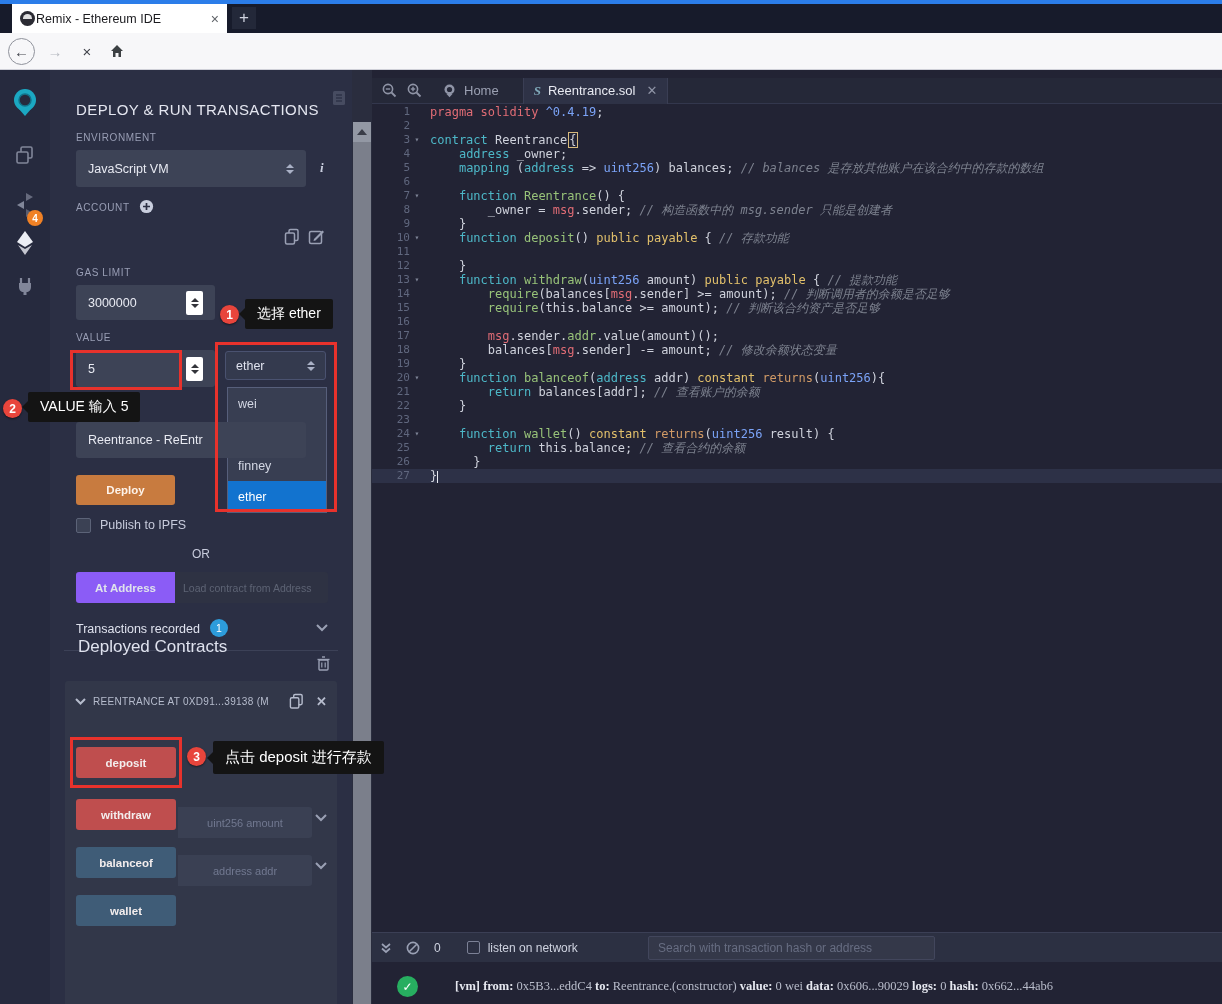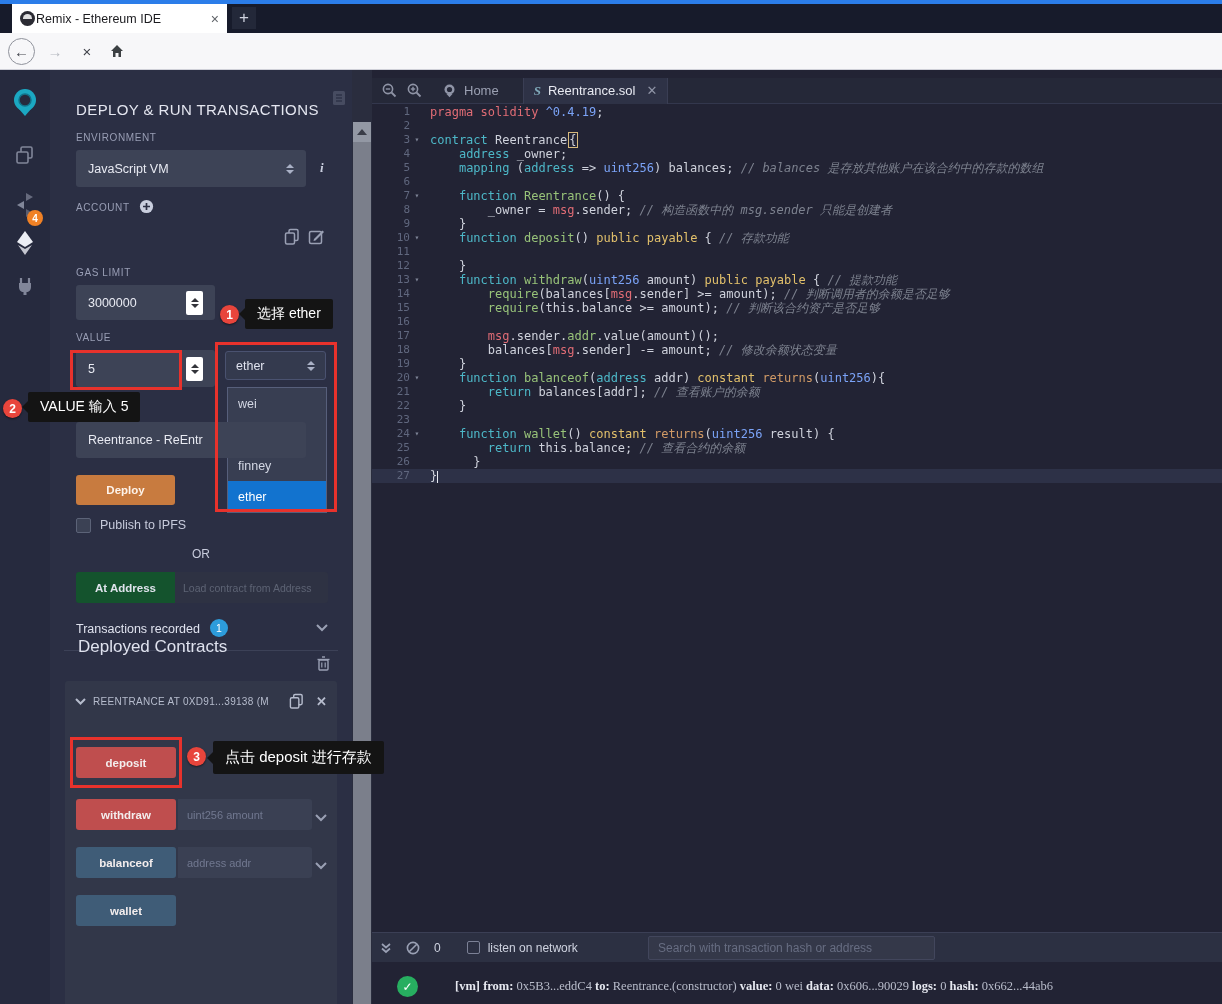--- a/index.html
+++ b/index.html
@@ -67,41 +67,41 @@
   #unitlist { position:absolute; left:177px; top:317px; width:100px; background:#383e52;
               border:1px solid #575f7b; }
   #unitlist .opt { height:31px; display:flex; align-items:center; padding:0 10px; color:#d3d7e4; font-size:12.5px; }
   #unitlist .opt.sel { background:#1273cf; color:#fff; }
   #deploy { position:absolute; left:26px; top:405px; width:99px; height:30px; background:#c87b3f;
             border:none; border-radius:3px; color:#fdf3ea; font-size:11.5px; font-weight:bold; }
   #pubck { position:absolute; left:26px; top:448px; width:15px; height:15px; background:#3b4154;
            border:1px solid #5c6378; border-radius:2px; }
   #publbl { position:absolute; left:50px; top:448px; font-size:12.5px; color:#c7cbdc; }
   #orlbl { position:absolute; left:0; top:477px; width:302px; text-align:center; font-size:12px; color:#c7cbdc; }
-  #ataddr { position:absolute; left:26px; top:502px; width:99px; height:31px; background:#14532d;
+  #ataddr { position:absolute; left:26px; top:502px; width:99px; height:31px; background:#8b5cf6;
             border:none; border-radius:3px 0 0 3px; color:#dfe3ec; font-size:11.5px; font-weight:bold; }
   #ataddrin { position:absolute; left:125px; top:502px; width:153px; height:31px; background:#2e3243;
               border:none; border-radius:0 3px 3px 0; color:#c7cbdc; font-size:10.5px; padding:0 8px; }
   #ataddrin::placeholder { color:#5d6374; }
   #txrec { position:absolute; left:26px; top:552px; font-size:12.5px; color:#dfe2ee; }
   #txbadge { position:absolute; left:160px; top:549px; width:18px; height:18px; border-radius:50%;
              background:#2d9cdb; color:#fff; font-size:10.5px; display:flex; align-items:center; justify-content:center; }
   .hrline { position:absolute; left:14px; right:14px; height:1px; background:#3c4157; }
   #deplbl { position:absolute; left:28px; top:567px; font-size:17px; color:#dfe2ee; }
 
   
   #card { position:absolute; left:15px; top:611px; width:272px; bottom:0; background:#323749; border-radius:3px 3px 0 0; }
   #cardhead { position:absolute; left:10px; top:12px; right:10px; display:flex; align-items:center; color:#b6bccd; }
   #cardhead .htxt { font-size:10px; letter-spacing:.3px; margin-left:7px; white-space:nowrap; overflow:hidden; flex:1 1 auto; }
   .fnrow { position:absolute; left:11px; right:8px; height:31px; }
   .fnbtn { position:absolute; left:0; top:0; width:100px; height:31px; border:none; border-radius:3px;
            color:#f3eded; font-size:11.5px; font-weight:bold; }
   .fnbtn.red { background:#bf4e4e; } .fnbtn.blue { background:#3f5c77; }
-  .fnin { position:absolute; left:102px; top:0; width:134px; height:31px; background:#3a4053; border:none;
-          color:#cdd1df; font-size:11px; padding:0 9px; border-radius:0 3px 3px 0; }
+  .fnin { position:absolute; left:102px; top:8px; width:134px; height:31px; background:#3a4053; border:none;
+          color:#cdd1df; font-size:11px; padding:0 9px; border-radius:0 3px 3px 0;text-align:center; }
   .fnin::placeholder { color:#717890; }
   .fnchev { position:absolute; right:2px; top:9px; color:#9aa0b4; }
 
   
   #pscroll { position:absolute; left:352px; top:0; bottom:0; width:20px; background:#2a2d3e; }
   #pscroll .btn { position:absolute; left:1px; top:52px; width:18px; height:20px; background:#9398a4;
                   display:flex; align-items:center; justify-content:center; }
   #pscroll .btn i { width:0;height:0;border-left:5px solid transparent;border-right:5px solid transparent;border-bottom:6px solid #3a3d48; }
   #pscroll .thumb { position:absolute; left:1px; top:72px; bottom:0; width:18px; background:#7b7f8b; }
 

